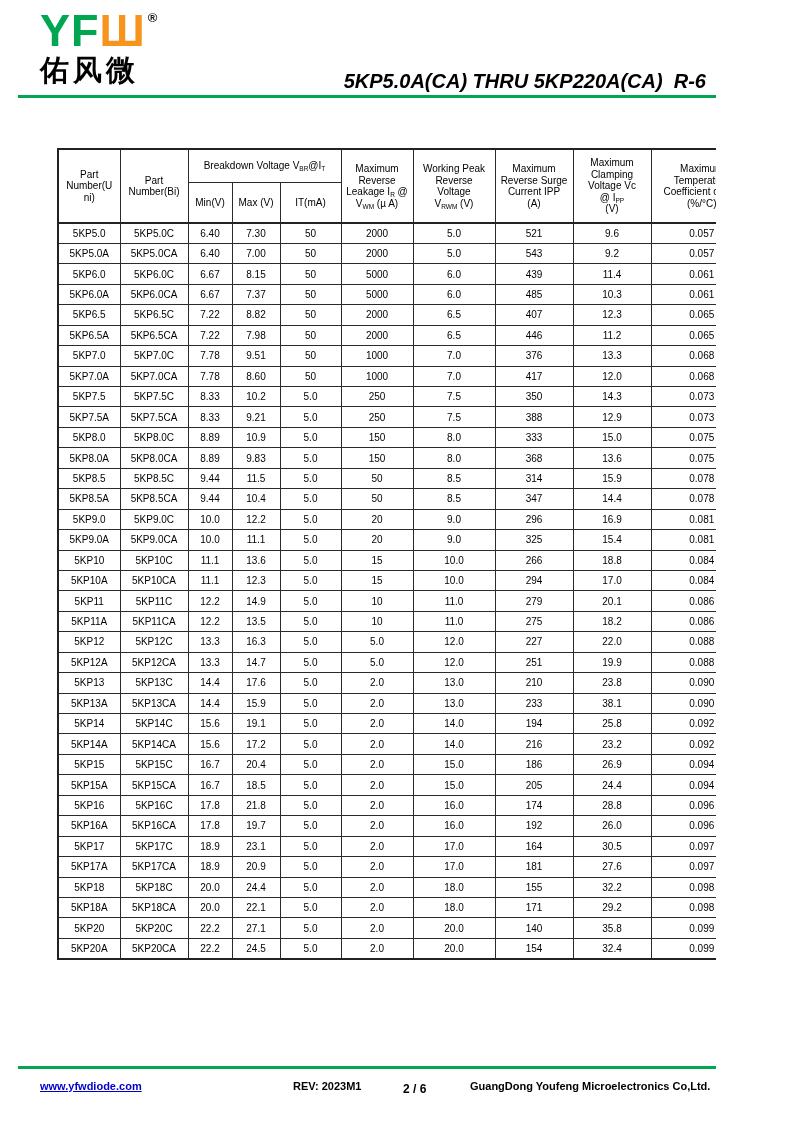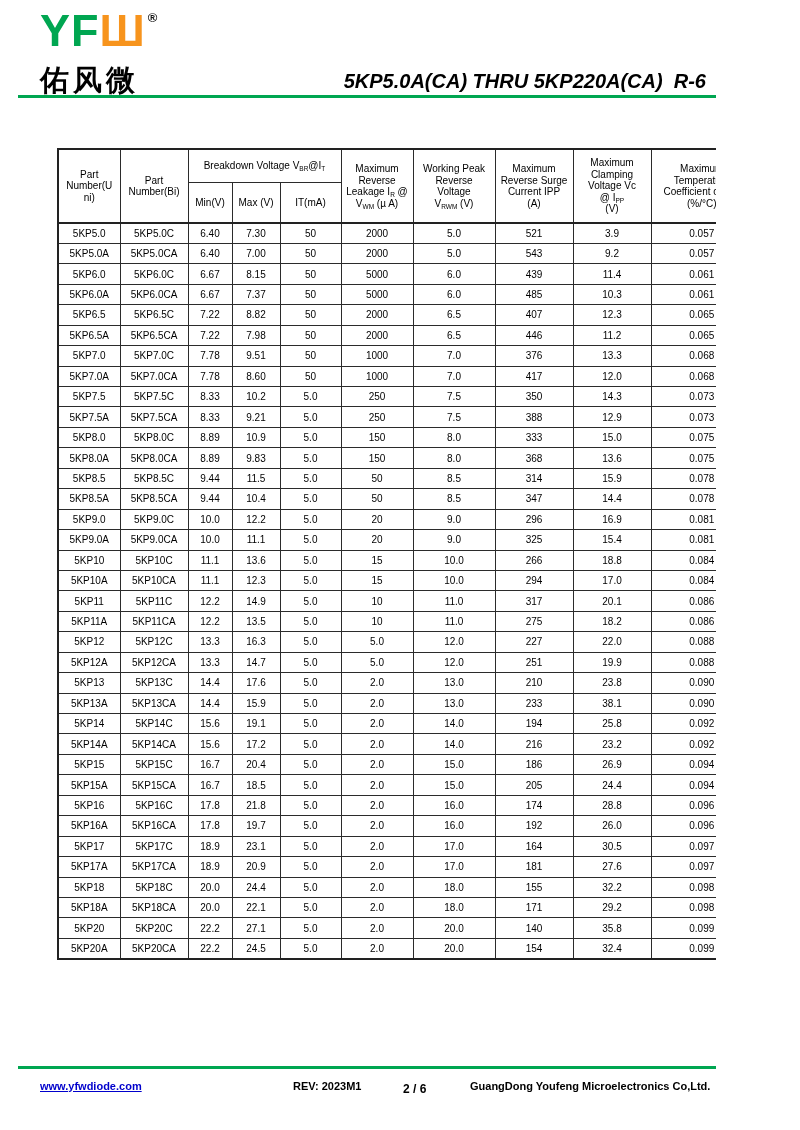--- a/index.html
+++ b/index.html
@@ -11,21 +11,21 @@
   }
   .page { position:relative; width:716px; height:1130px; overflow:hidden; background:#fff; }
 
   
   .logo { position:absolute; left:40px; top:8px; }
   .logo-row { font-weight:bold; font-size:45px; line-height:1; letter-spacing:1px; white-space:nowrap; }
   .logo-yf { color:var(--green,#00A651); }
   .logo-w  { color:var(--orange,#F7941D); }
   .logo-reg { display:inline-block; font-size:13px; font-weight:bold; color:#111;
               transform:translateY(-24px); margin-left:2px; }
-  .logo-cn { font-weight:bold; font-size:29px; letter-spacing:4px; color:#000; margin-top:13px; line-height:1; }
+  .logo-cn { font-weight:bold; font-size:29px; letter-spacing:4px; color:#000; margin-top:3px; line-height:1; }
 
   .page-title {
     position:absolute; right:10px; top:70px;
     font-size:20px; font-weight:bold; white-space:pre; color:#000;font-style:italic;
   }
   .rule { position:absolute; left:18px; width:774px; height:3px; background:var(--green,#00A651); }
   .rule-top { top:95px; }
   .rule-bottom { top:1066px; }
 
   
@@ -121,21 +121,21 @@
       <tbody>
           <tr>
             <td>5KP5.0</td>
             <td>5KP5.0C</td>
             <td>6.40</td>
             <td>7.30</td>
             <td>50</td>
             <td>2000</td>
             <td>5.0</td>
             <td>521</td>
-            <td>3.9</td>
+            <td>9.6</td>
             <td>0.057</td>
           </tr>
           <tr>
             <td>5KP5.0A</td>
             <td>5KP5.0CA</td>
             <td>6.40</td>
             <td>7.00</td>
             <td>50</td>
             <td>2000</td>
             <td>5.0</td>
@@ -336,21 +336,21 @@
             <td>0.084</td>
           </tr>
           <tr>
             <td>5KP11</td>
             <td>5KP11C</td>
             <td>12.2</td>
             <td>14.9</td>
             <td>5.0</td>
             <td>10</td>
             <td>11.0</td>
-            <td>317</td>
+            <td>279</td>
             <td>20.1</td>
             <td>0.086</td>
           </tr>
           <tr>
             <td>5KP11A</td>
             <td>5KP11CA</td>
             <td>12.2</td>
             <td>13.5</td>
             <td>5.0</td>
             <td>10</td>

